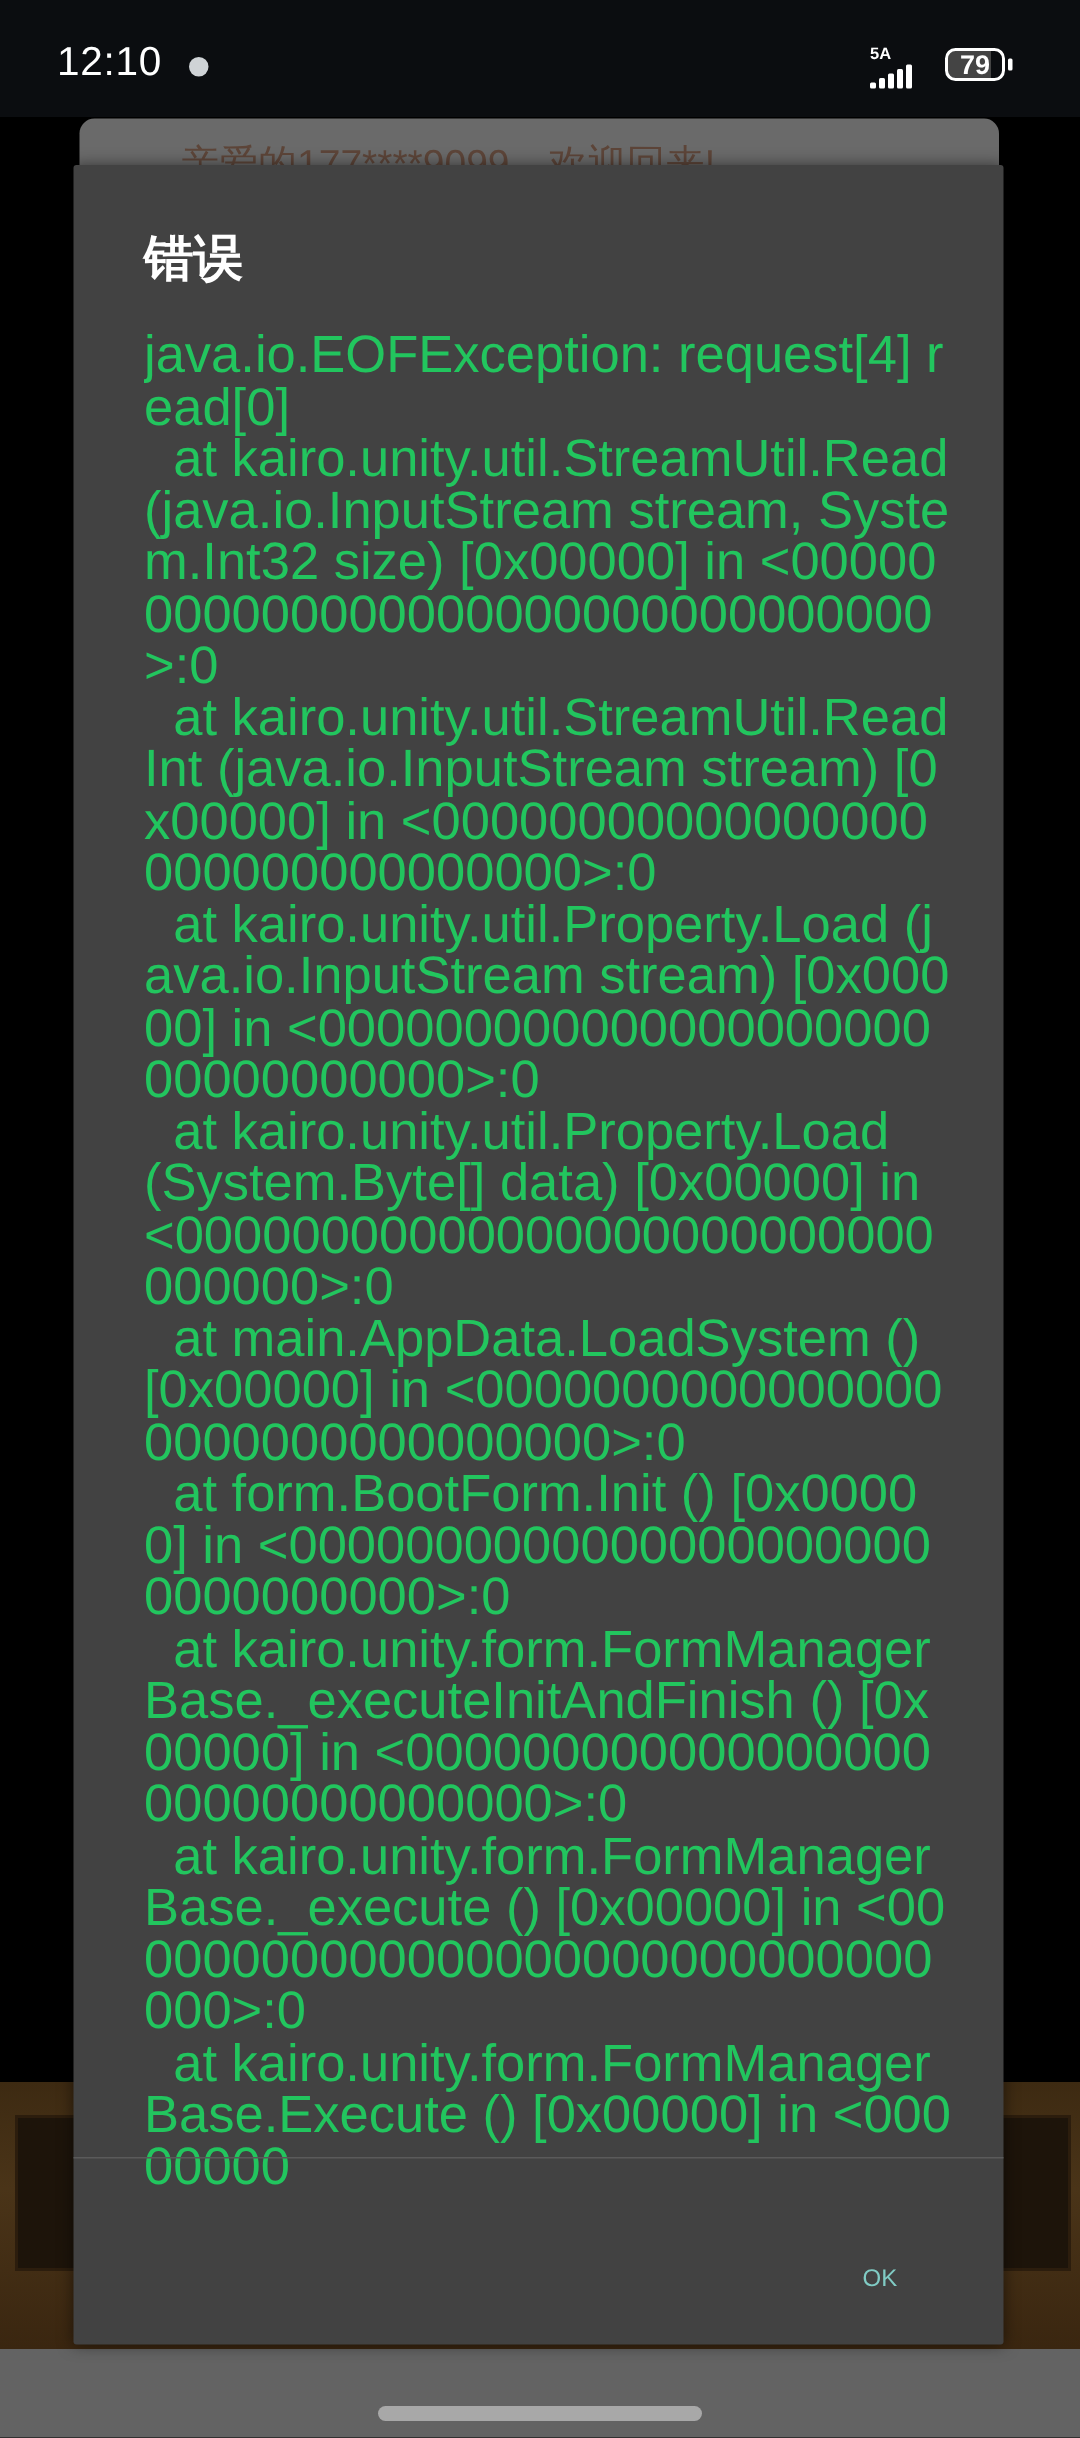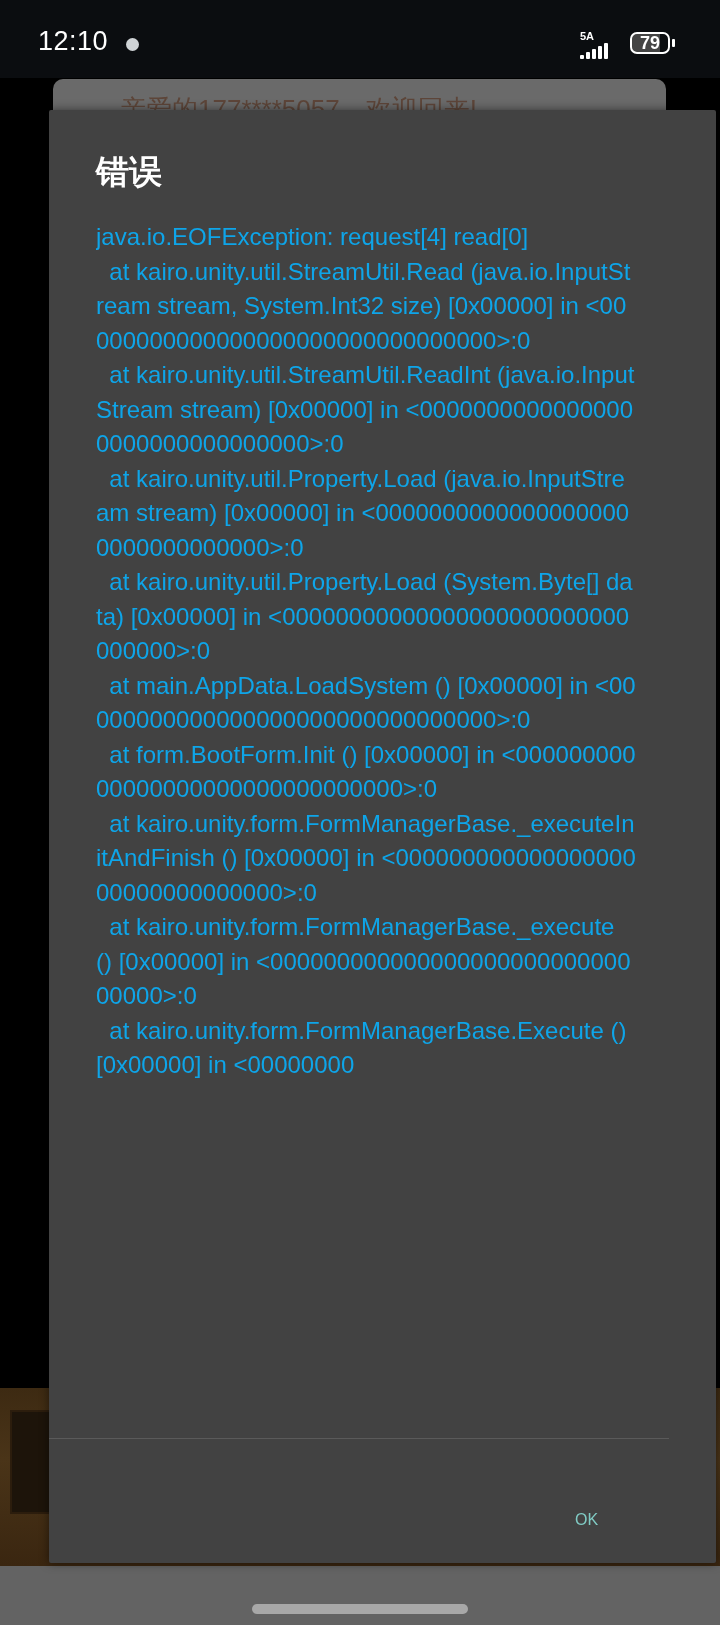--- a/index.html
+++ b/index.html
@@ -49,28 +49,28 @@
     position:absolute; left:0; top:1566px; width:720px; height:59px; background:#636363;
   }
   .nav-handle {
     position:absolute; left:252px; top:1604px; width:216px; height:10px;
     border-radius:5px; background:#a8a8a8;
   }
 
   
   .dialog {
     position:absolute; left:49px; top:110px; width:620px; height:1453px;
-    background:#424242; border-radius:2px; box-shadow:0 0 10px rgba(0,0,0,0.5);padding-left:47px;
+    background:#424242; border-radius:2px; box-shadow:0 0 10px rgba(0,0,0,0.5);
   }
   .dialog-title {
     position:absolute; left:47px; top:40px; font-size:33px; font-weight:bold; color:#fff;
   }
   .dialog-message {
     position:absolute; left:47px; top:110px; width:540px; height:1280px; overflow:hidden;
-    color:#0ea5e9; font-size:24px; line-height:34.5px; white-space:pre-wrap; word-break:break-all;
+    color:#22c55e; font-size:35px; line-height:34.5px; white-space:pre-wrap; word-break:break-all;
   }
   .dialog-divider {
     position:absolute; left:0; top:1328px; width:620px; height:1px; background:#5a5a5a;
   }
   .dialog-ok {
     position:absolute; left:516px; top:1395px; font-size:16px; color:#80cbc4;
     padding:6px 10px; cursor:pointer;
   }
 </style>
 </head>
@@ -89,21 +89,21 @@
         <span style="height:16px"></span>
     </div>
   </div>
   <div class="battery">
     <span>79</span>
   </div>
   <span class="battery-tip"></span>
 </div>
 
 <div class="bg-banner"></div>
-<div class="bg-banner-text">亲爱的177****5057，欢迎回来!</div>
+<div class="bg-banner-text">亲爱的177****9099，欢迎回来!</div>
 <div class="bg-wood"></div>
 <div class="bg-wood-inner"></div>
 <div class="bg-bottom"></div>
 <div class="nav-handle"></div>
 
 <div class="dialog">
   <div class="dialog-title">错误</div>
   <div class="dialog-message">java.io.EOFException: request[4] read[0]
   at kairo.unity.util.StreamUtil.Read (java.io.InputStream stream, System.Int32 size) [0x00000] in &lt;00000000000000000000000000000000&gt;:0
   at kairo.unity.util.StreamUtil.ReadInt (java.io.InputStream stream) [0x00000] in &lt;00000000000000000000000000000000&gt;:0

